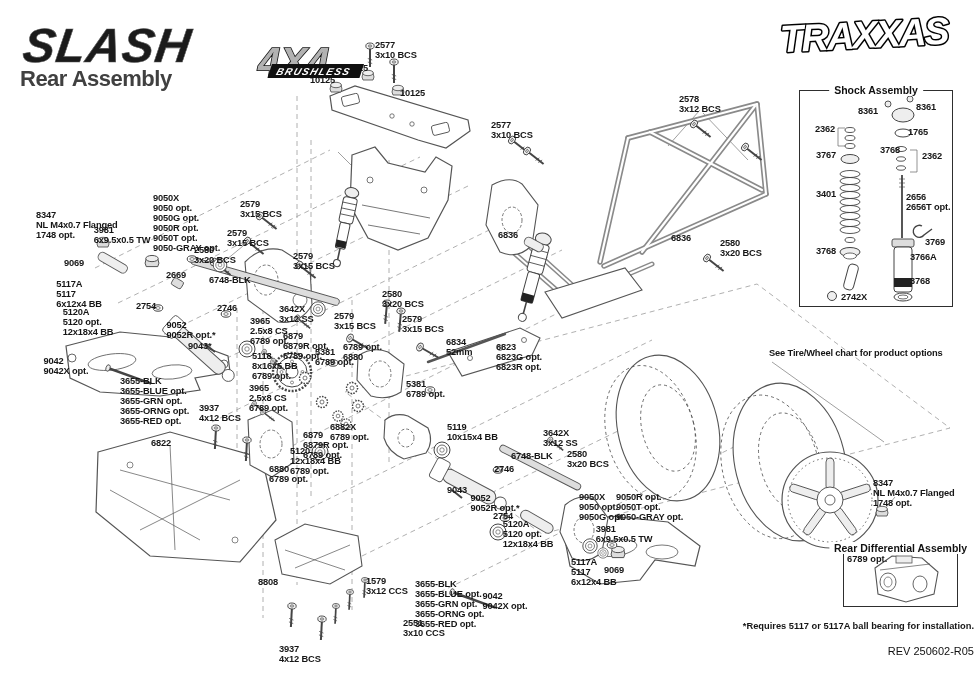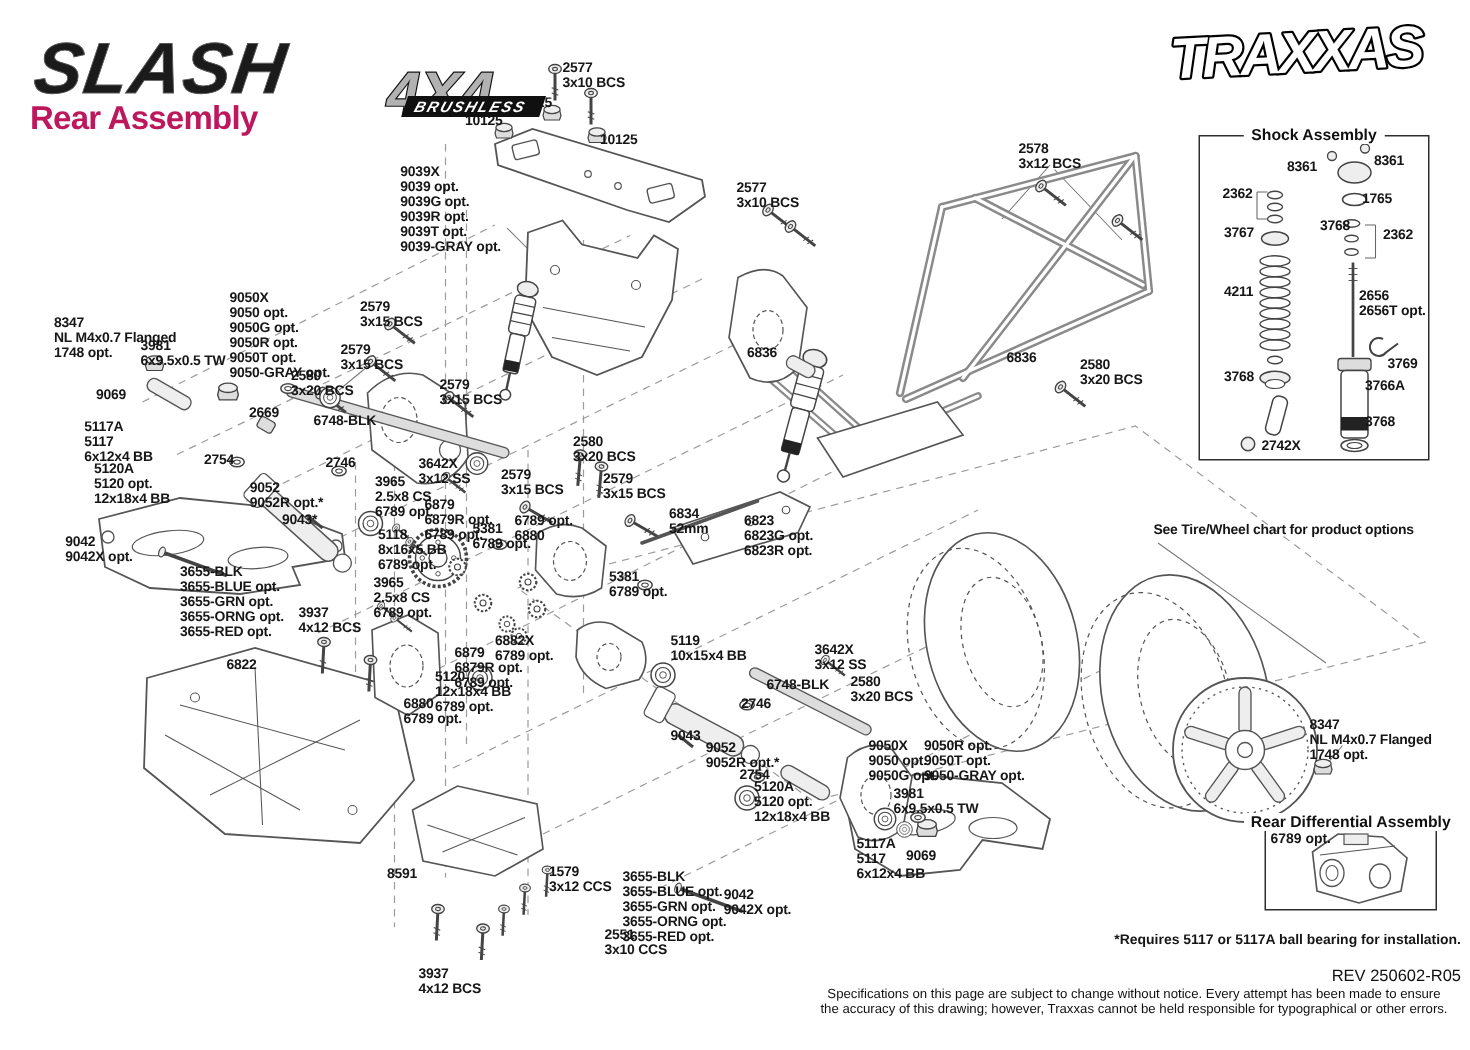--- a/index.html
+++ b/index.html
@@ -7,21 +7,21 @@
         font-family:"Liberation Sans",sans-serif;}
   .art{position:absolute;left:0;top:0;z-index:0;}
   .plabel{position:absolute;z-index:5;font:700 9.3px/1.07 "Liberation Sans",sans-serif;
           color:#161616;white-space:pre-line;letter-spacing:-0.15px;}
   .box{position:absolute;border:1.3px solid #2e2e2e;z-index:1;}
   .boxtitle{position:absolute;left:50%;top:-7px;transform:translateX(-50%);z-index:6;
             font:700 10.5px "Liberation Sans",sans-serif;background:#fff;padding:0 5px;
             white-space:nowrap;color:#111;}
   .difflabel{position:absolute;z-index:6;font:700 9.3px "Liberation Sans",sans-serif;color:#161616;}
   .page-title{position:absolute;left:20px;top:66px;z-index:6;
-              font:800 22px "Liberation Sans",sans-serif;color:#be185d;letter-spacing:-0.5px;}
+              font:800 22px "Liberation Sans",sans-serif;color:#404040;letter-spacing:-0.5px;}
   .footnote{position:absolute;right:6px;top:621px;z-index:6;text-align:right;
             font:700 9.3px "Liberation Sans",sans-serif;color:#161616;}
   .rev{position:absolute;right:6px;top:645px;z-index:6;text-align:right;
        font:400 11px "Liberation Sans",sans-serif;color:#111;}
   .disclaimer{position:absolute;left:535px;top:657px;width:442px;z-index:6;text-align:center;
               font:400 8.8px/1.18 "Liberation Sans",sans-serif;color:#111;white-space:pre-line;}
   .partsnote{position:absolute;left:427px;top:655px;z-index:6;
              font:400 9.8px/1.2 "Liberation Sans",sans-serif;color:#111;white-space:pre-line;}
   .logo-svg{position:absolute;z-index:6;}
 </style>
@@ -424,34 +424,26 @@
   </div>
 
   <div class="box" style="left:843px;top:548px;width:113px;height:57px;">
     <span class="boxtitle">Rear Differential Assembly</span>
     <span class="difflabel" style="left:3px;top:5px;">6789 opt.</span>
   </div>
 
   <div class="footnote">*Requires 5117 or 5117A ball bearing for installation.</div>
 
   <div class="rev">REV 250602-R05</div>
-  <div class="disclaimer">Specifications on this page are subject to change without notice.  Every attempt has been made to ensure
-the accuracy of this drawing; however, Traxxas cannot be held responsible for typographical or other errors.</div>
 
 <div class="plabel" style="left: 375px; top: 41px;">2577
 3x10 BCS</div>
     <div class="plabel" style="left: 343px; top: 64px;">10125</div>
     <div class="plabel" style="left: 310px; top: 76px;">10125</div>
     <div class="plabel" style="left: 400px; top: 89px;">10125</div>
-    <div class="plabel" style="left: 334px; top: 110px; transform: translateX(-100%);">9039X
-9039 opt.
-9039G opt.
-9039R opt.
-9039T opt.
-9039-GRAY opt.</div>
     <div class="plabel" style="left: 491px; top: 121px;">2577
 3x10 BCS</div>
     <div class="plabel" style="left: 679px; top: 95px;">2578
 3x12 BCS</div>
     <div class="plabel" style="left: 498px; top: 231px;">6836</div>
     <div class="plabel" style="left: 671px; top: 234px;">6836</div>
     <div class="plabel" style="left: 720px; top: 239px;">2580
 3x20 BCS</div>
     <div class="plabel" style="left: 153px; top: 194px;">9050X
 9050 opt.
@@ -564,39 +556,39 @@
     <div class="plabel" style="left: 120px; top: 377px;">3655-BLK
 3655-BLUE opt.
 3655-GRN opt.
 3655-ORNG opt.
 3655-RED opt.</div>
     <div class="plabel" style="left: 415px; top: 580px;">3655-BLK
 3655-BLUE opt.
 3655-GRN opt.
 3655-ORNG opt.
 3655-RED opt.</div>
-    <div class="plabel" style="left: 258px; top: 578px;">8591</div>
+    <div class="plabel" style="left: 258px; top: 578px;">8808</div>
     <div class="plabel" style="left: 366px; top: 577px;">1579
 3x12 CCS</div>
     <div class="plabel" style="left: 360px; top: 619px; margin-left: 43px;">2551
 3x10 CCS</div>
     <div class="plabel" style="left: 279px; top: 645px;">3937
 4x12 BCS</div>
     <div class="plabel" style="left: 873px; top: 479px;">8347
 NL M4x0.7 Flanged
 1748 opt.</div>
     <div class="plabel" style="left: 769px; top: 349px;">See Tire/Wheel chart for product options</div>
     <div class="plabel" style="left: 815px; top: 125px;">2362</div>
     <div class="plabel" style="left: 858px; top: 107px;">8361</div>
     <div class="plabel" style="left: 916px; top: 103px;">8361</div>
     <div class="plabel" style="left: 908px; top: 128px;">1765</div>
     <div class="plabel" style="left: 816px; top: 151px;">3767</div>
     <div class="plabel" style="left: 880px; top: 146px;">3768</div>
     <div class="plabel" style="left: 922px; top: 152px;">2362</div>
-    <div class="plabel" style="left: 816px; top: 190px;">4211</div>
+    <div class="plabel" style="left: 816px; top: 190px;">3401</div>
     <div class="plabel" style="left: 906px; top: 193px;">2656
 2656T opt.</div>
     <div class="plabel" style="left: 925px; top: 238px;">3769</div>
     <div class="plabel" style="left: 910px; top: 253px;">3766A</div>
     <div class="plabel" style="left: 816px; top: 247px;">3768</div>
     <div class="plabel" style="left: 910px; top: 277px;">3768</div>
     <div class="plabel" style="left: 841px; top: 293px;">2742X</div>
   </div>
 
 </body></html>

